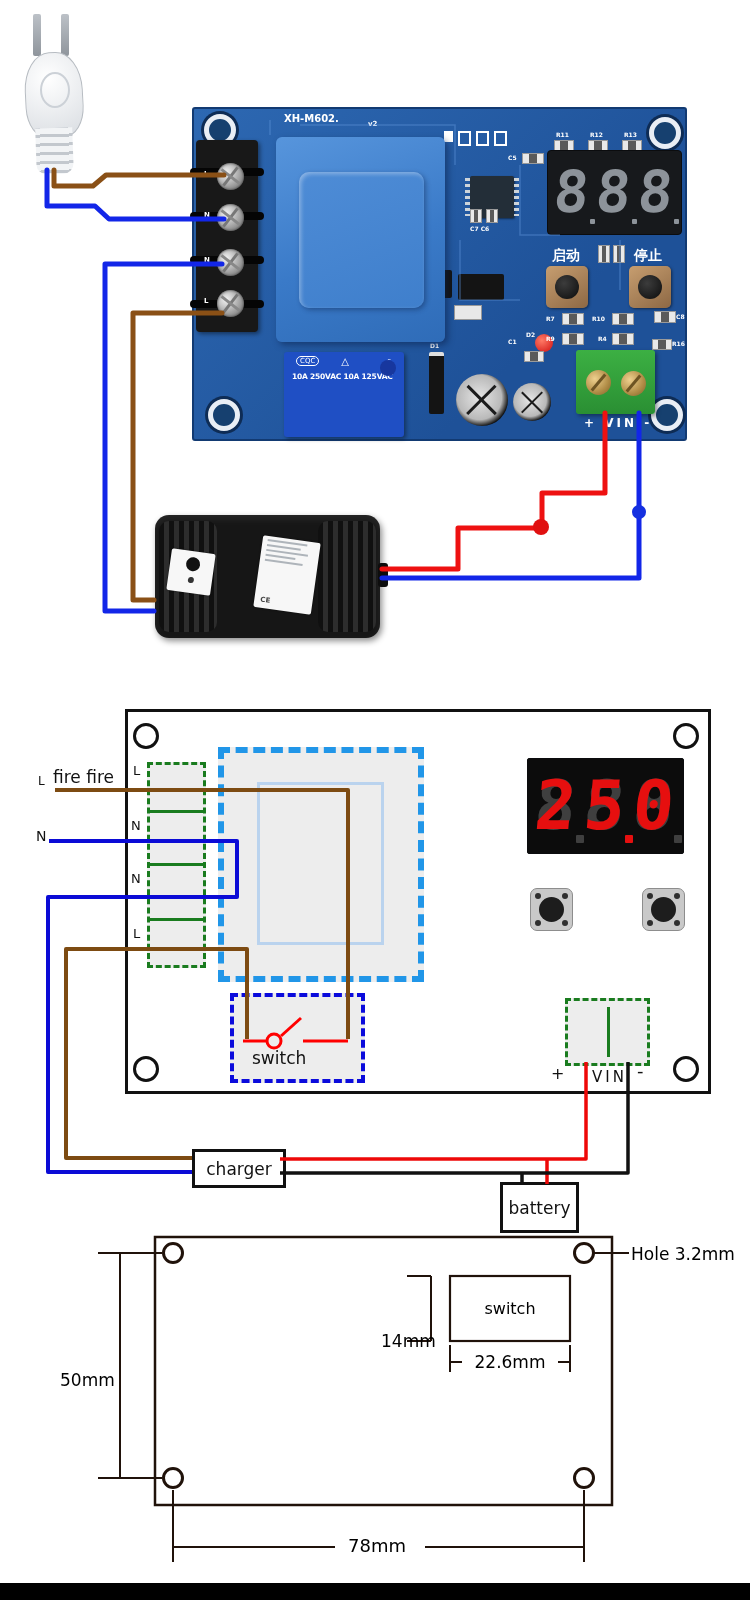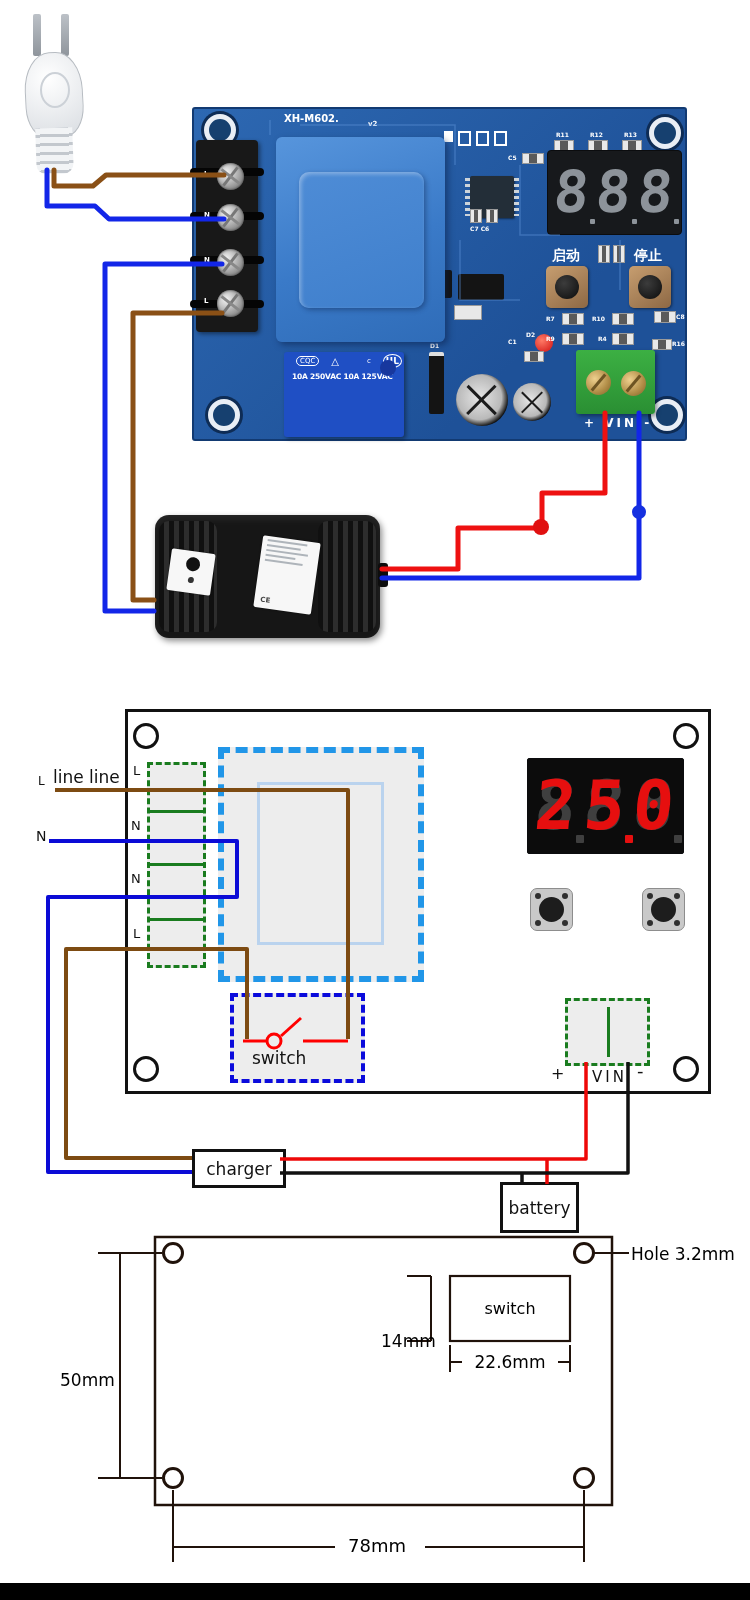--- a/index.html
+++ b/index.html
@@ -192,21 +192,21 @@
     <span class="tlabel" style="left:8px;top:116px;font-size:7px;">N</span>
     <span class="tlabel" style="left:8px;top:157px;font-size:7px;">L</span>
   </div>
 
   <div class="abs xfmr">
     <div class="abs xfmr-in"></div>
   </div>
 
   <div class="abs relay">
     <div class="vent"></div>
-    <div style="display:flex;align-items:center;gap:12px;padding:2px 0 0 12px;">
+    <div style="display:flex;align-items:center;gap:22px;padding:2px 0 0 12px;">
       <span style="font-size:7px;border:1px solid #fff;border-radius:8px;padding:0 3px;">CQC</span>
       <span style="font-size:10px;">△</span>
       <span style="font-size:7px;margin-left:16px;">c</span>
       <span style="font-size:9px;font-weight:bold;border:1px solid #fff;border-radius:50%;padding:1px 2px;">UL</span>
       <span style="font-size:12px;font-weight:bold;">6</span>
       <span style="font-size:6px;">US</span>
     </div>
     <div style="font-size:7.5px;font-weight:bold;padding:4px 0 0 8px;letter-spacing:-0.2px;">10A 250VAC 10A 125VAC</div>
 
   </div>
@@ -285,21 +285,21 @@
     <div style="position:absolute;left:39px;top:6px;width:3px;height:50px;background:#1a7c1f;"></div>
   </div>
   <span class="lbl ztext" style="left:551px;top:1064px;font-size:16px;">+</span>
   <span class="lbl ztext" style="left:592px;top:1068px;font-size:15px;letter-spacing:3px;">VIN</span>
   <span class="lbl ztext" style="left:637px;top:1060px;font-size:18px;">-</span>
 
   <div class="abs swbox"></div>
   <span class="lbl ztext" style="left:252px;top:1048px;font-size:17px;">switch</span>
 
   <span class="lbl ztext" style="left:38px;top:774px;font-size:12px;">L</span>
-  <span class="lbl ztext" style="left:53px;top:767px;font-size:17px;">line line</span>
+  <span class="lbl ztext" style="left:53px;top:767px;font-size:17px;">fire fire</span>
   <span class="lbl ztext" style="left:36px;top:828px;font-size:14px;">N</span>
 
   <div class="abs wirebox" style="left:192px;top:1149px;width:88px;height:33px;">
     <span>charger</span>
   </div>
   <div class="abs wirebox" style="left:500px;top:1182px;width:73px;height:45px;">
     <span>battery</span>
   </div>
 
   <span class="lbl ztext dimtext" style="left:631px;top:1244px;">Hole 3.2mm</span>

